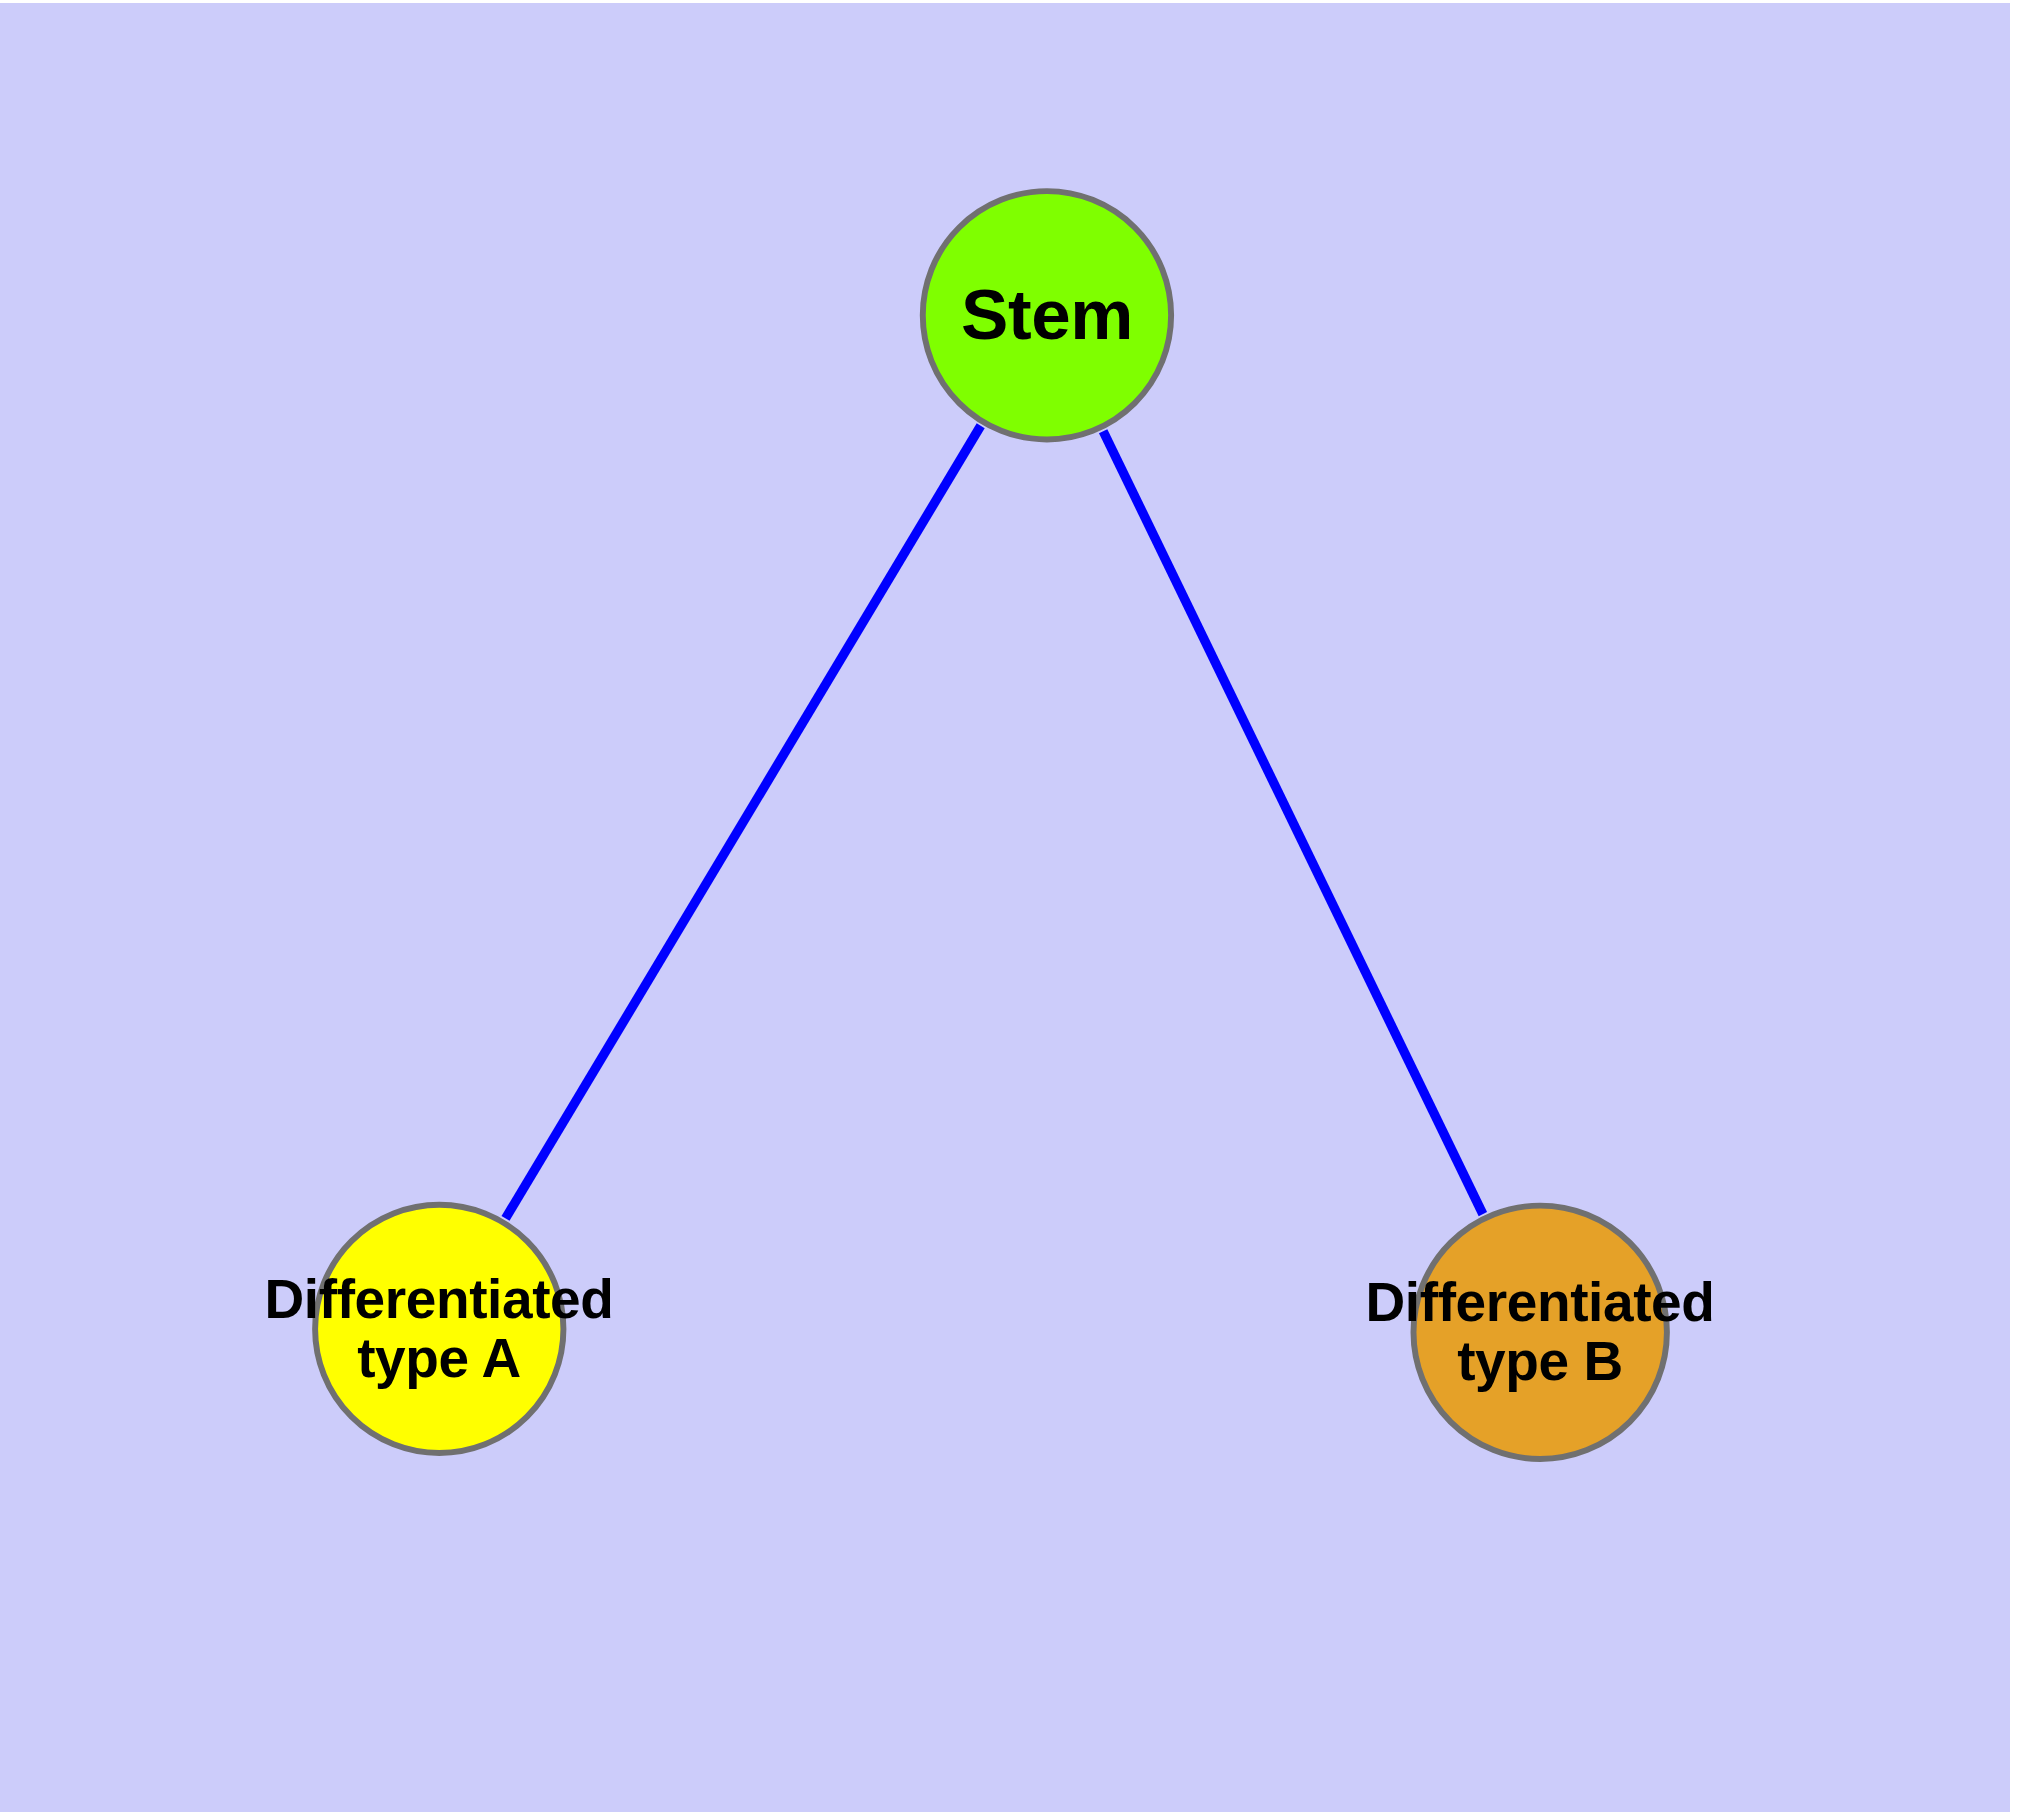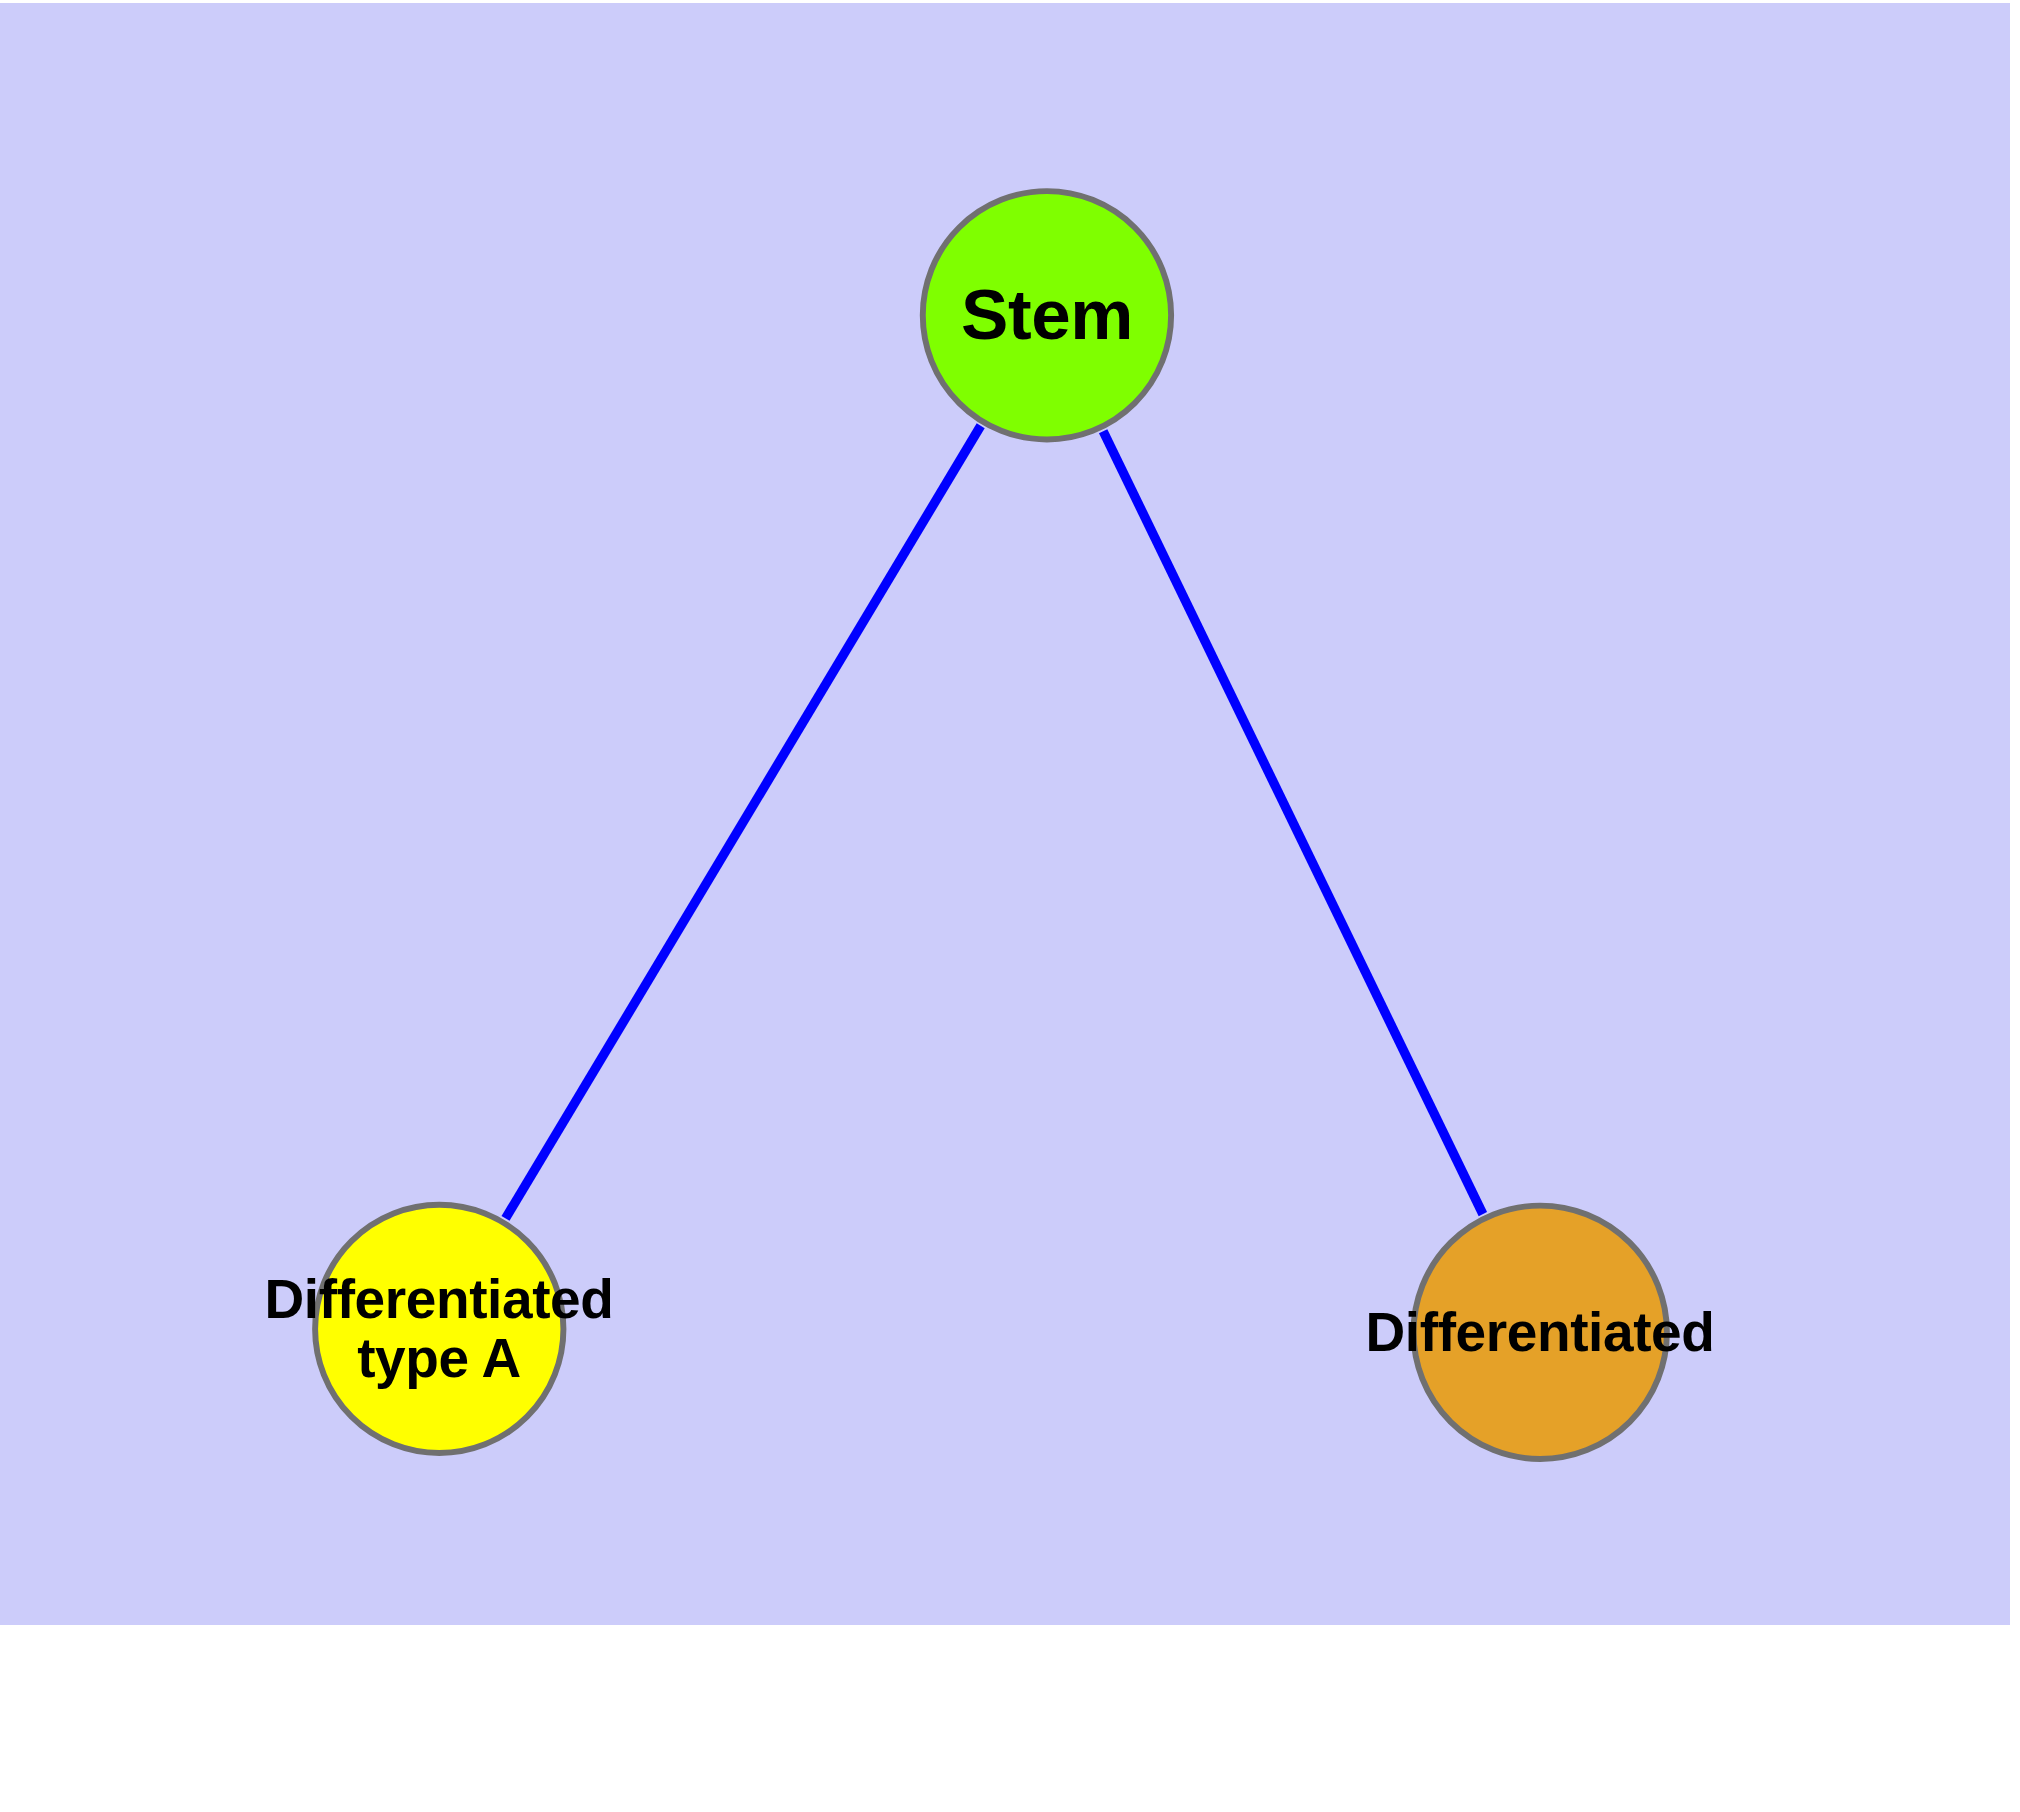--- a/index.html
+++ b/index.html
@@ -4,21 +4,21 @@
 <title>Cell Differentiation Graph</title>
 <style>
   html, body {
     margin: 0;
     padding: 0;
     background: #ffffff;
   }
   #canvas {
     position: relative;
     width: 2021px;
-    height: 1625px;
+    height: 1812px;
     overflow: hidden;
     background: #ffffff;
     font-family: "Liberation Sans", sans-serif;
   }
   #plot-area {
     position: absolute;
     left: 0px;
     top: 3.4px;
     width: 2010px;
     height: 1809px;
@@ -73,17 +73,18 @@
   <div id="label-layer">
       <div class="node-label root" style="left: 1047px; top: 315px; color: rgb(0, 0, 0);">
         <div>Stem</div>
       </div>
       <div class="node-label leaf" style="left: 439px; top: 1329px; color: rgb(0, 0, 0);">
         <div>Differentiated</div>
         <div>type A</div>
       </div>
       <div class="node-label leaf" style="left: 1540px; top: 1332px; color: rgb(0, 0, 0);">
         <div>Differentiated</div>
+        <div>type B</div>
       </div>
     </div>
 
 </div>
 
 
 </body></html>

